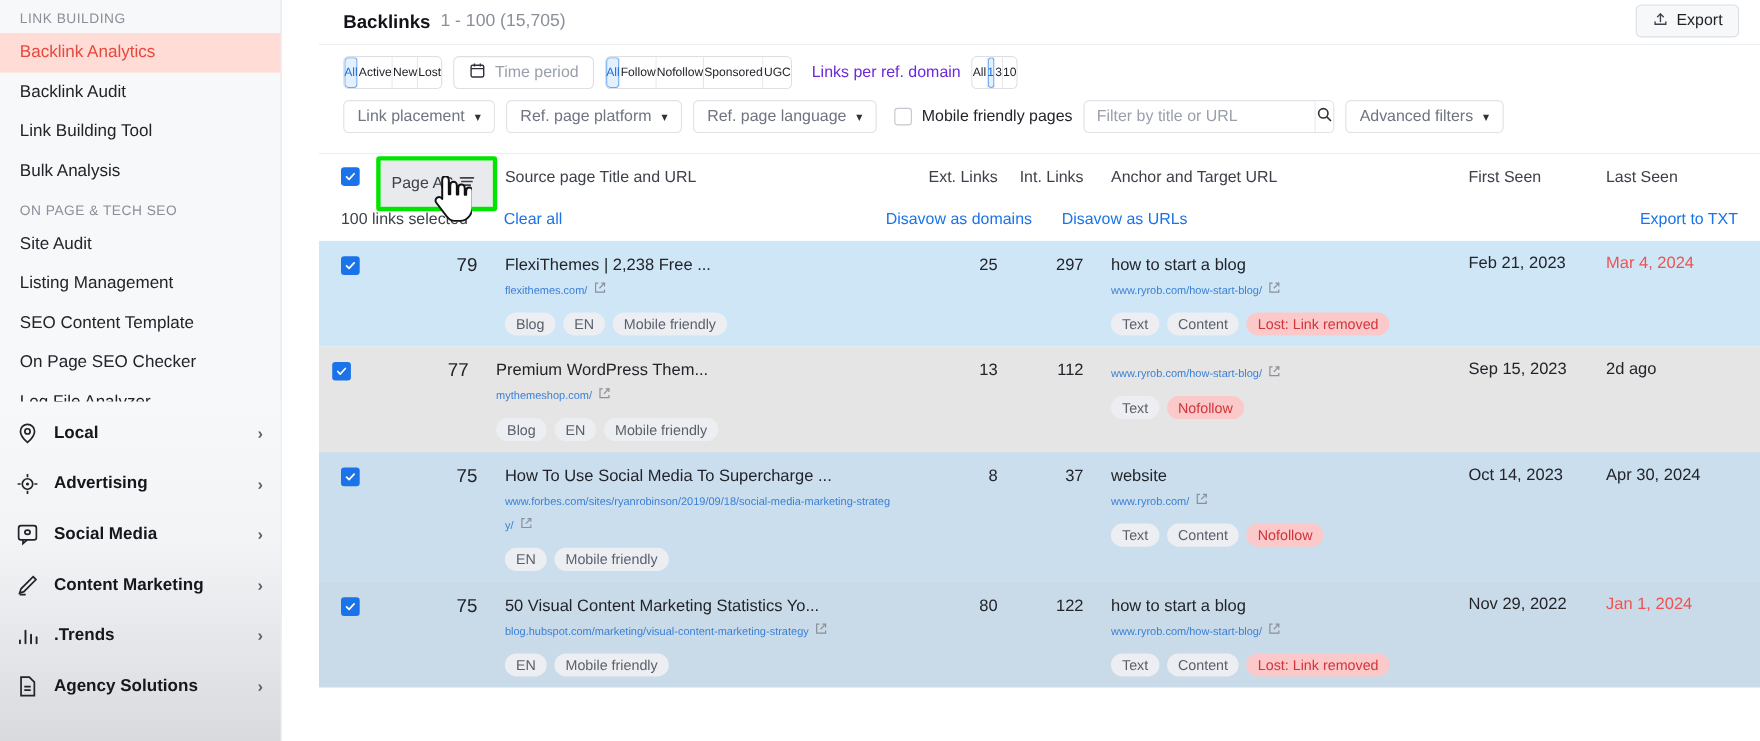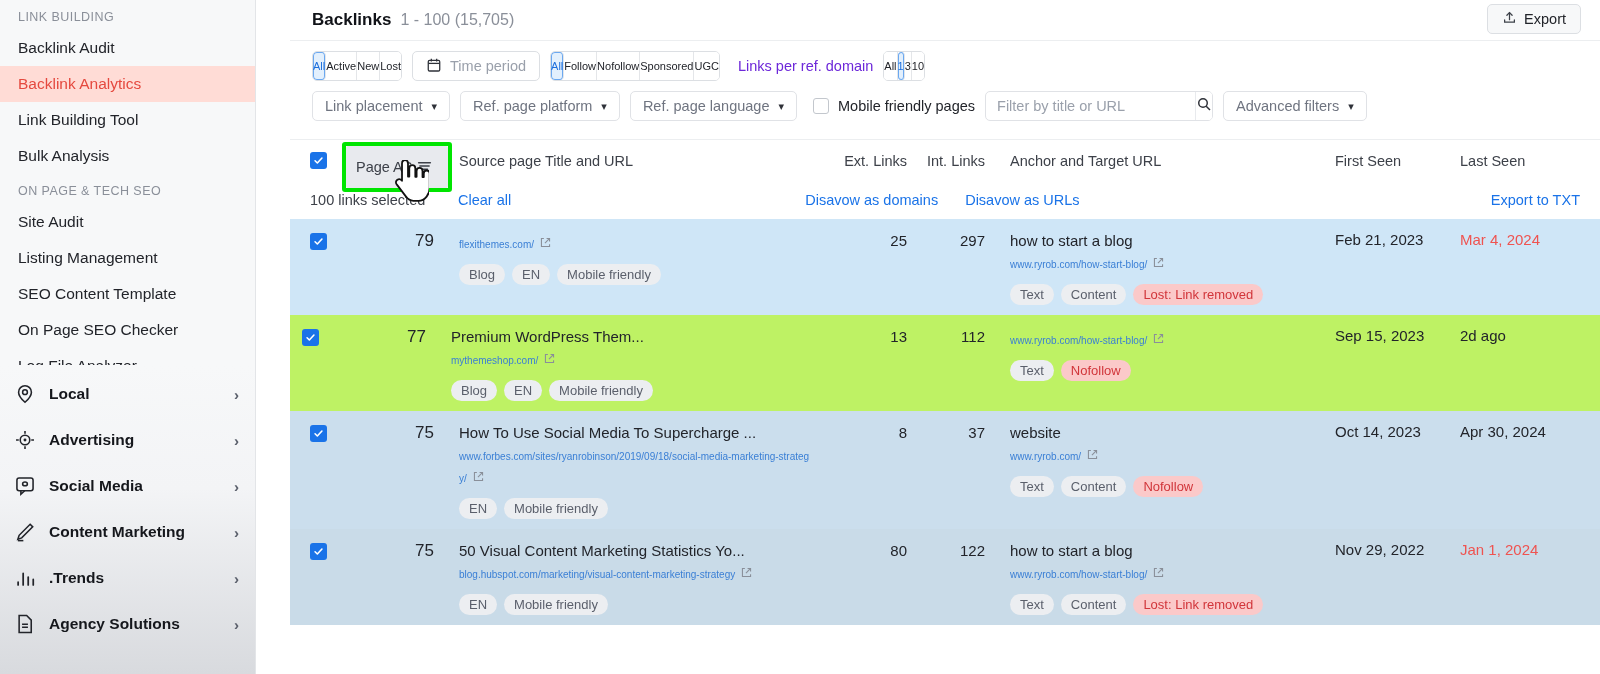--- a/index.html
+++ b/index.html
@@ -177,22 +177,22 @@
   .date.lost { color:#ef5350; }
 </style>
 </head>
 <body>
 
 <div id="sidebar">
   <div id="sidebar-top">
 
     <div>
       <div class="side-group-label">LINK BUILDING</div>
+      <div class="side-item active">Backlink Analytics</div>
       <div class="side-item">Backlink Audit</div>
-      <div class="side-item active">Backlink Analytics</div>
       <div class="side-item">Link Building Tool</div>
       <div class="side-item">Bulk Analysis</div>
     </div>
 
     <div>
       <div class="side-group-label">ON PAGE &amp; TECH SEO</div>
       <div class="side-item">Site Audit</div>
       <div class="side-item">Listing Management</div>
       <div class="side-item">SEO Content Template</div>
       <div class="side-item">On Page SEO Checker</div>
@@ -412,20 +412,21 @@
       <div class="row" style="background: rgb(207, 230, 247);">
         <div class="c-chk">
         <span class="cb">
             <svg width="11" height="11" viewBox="0 0 24 24" fill="none" stroke="#fff" stroke-width="3.4" stroke-linecap="round" stroke-linejoin="round">
               <path d="M4.5 12.5 9.5 17.5 19.5 6.5"></path>
             </svg>
           </span>
      </div>
      <div class="c-as as-num">79</div>
      <div class="c-src">
+        <div class="ttl">FlexiThemes | 2,238 Free ...</div>
         <div class="url">flexithemes.com/<span class="ext"><svg width="13" height="13" viewBox="0 0 24 24" fill="none" stroke="#8a8f99" stroke-width="2">
                 <path d="M9 4.5H4.5v15h15V15"></path>
                 <path d="M14 4.5h5.5V10"></path>
                 <path d="M19.5 4.5 11 13"></path>
               </svg></span></div>
         <div class="tags">
             <span class="tag ">Blog</span>
             <span class="tag ">EN</span>
             <span class="tag ">Mobile friendly</span>
           </div>
@@ -441,21 +442,21 @@
               </svg></span></div>
         <div class="tags">
             <span class="tag ">Text</span>
             <span class="tag ">Content</span>
             <span class="tag red">Lost: Link removed</span>
           </div>
      </div>
      <div class="c-fs date">Feb 21, 2023</div>
      <div class="c-ls date lost">Mar 4, 2024</div>
       </div>
-      <div class="row" style="background: #bef264; padding-left: 12px;">
+      <div class="row" style="background: #e5e5e5; padding-left: 12px;">
         <div class="c-chk">
         <span class="cb">
             <svg width="11" height="11" viewBox="0 0 24 24" fill="none" stroke="#fff" stroke-width="3.4" stroke-linecap="round" stroke-linejoin="round">
               <path d="M4.5 12.5 9.5 17.5 19.5 6.5"></path>
             </svg>
           </span>
      </div>
      <div class="c-as as-num">77</div>
      <div class="c-src">
         <div class="ttl">Premium WordPress Them...</div>

